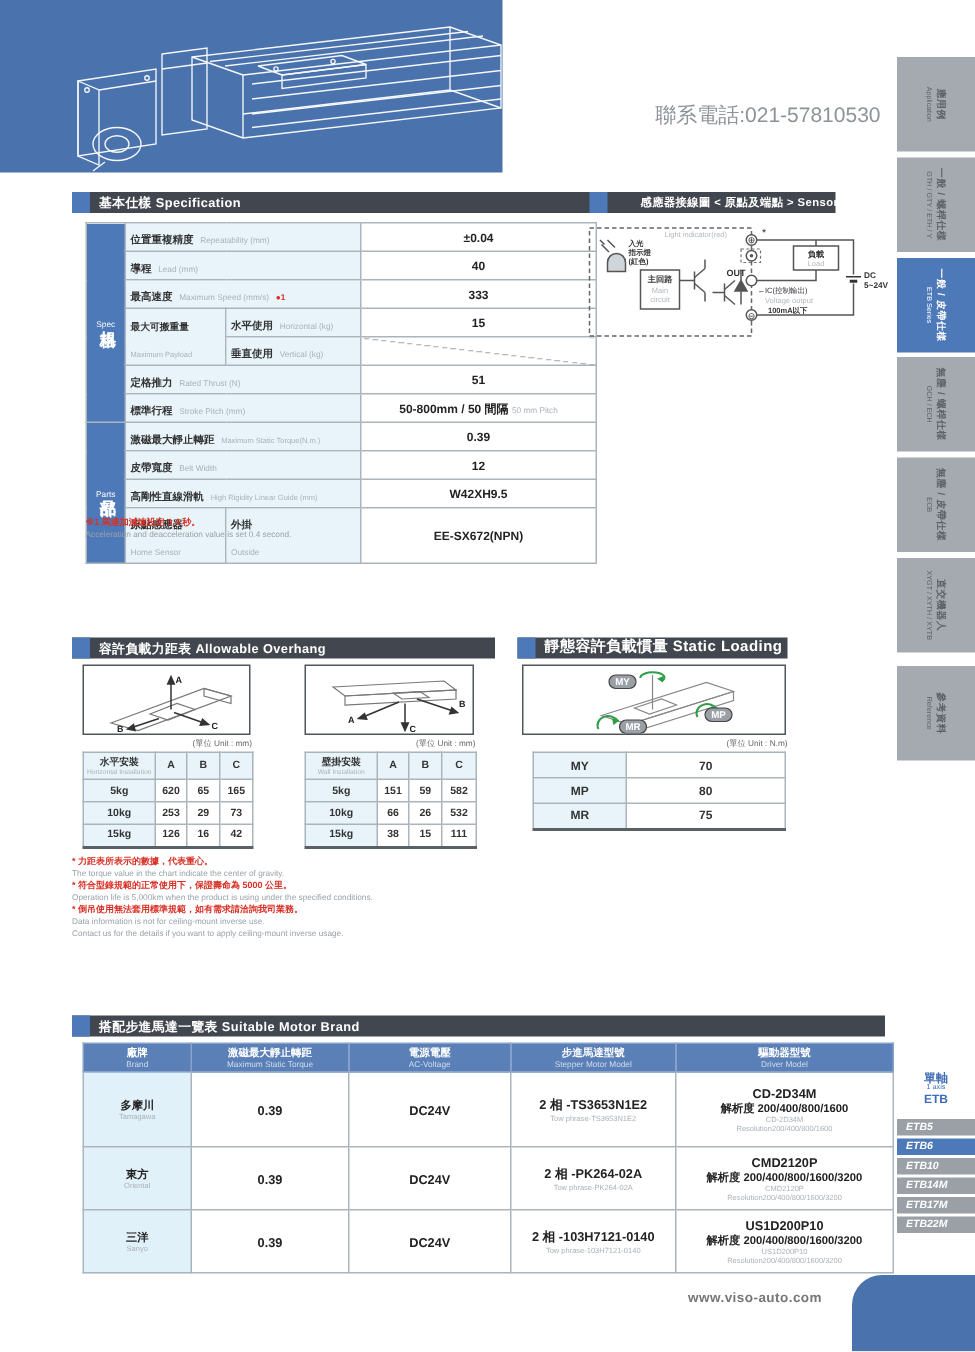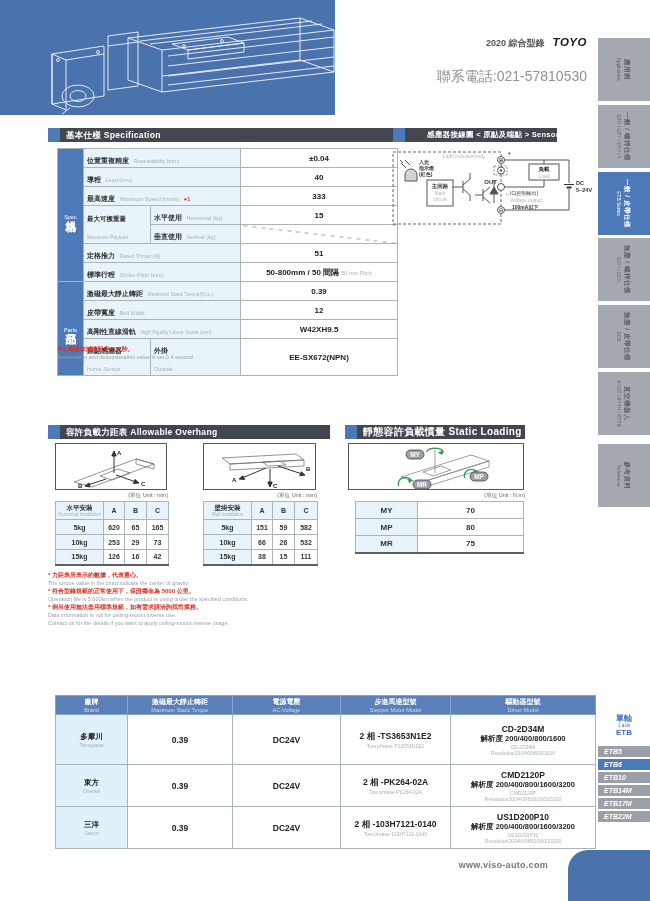--- a/index.html
+++ b/index.html
@@ -110,23 +110,20 @@
         <line x1="66" y1="60" x2="104" y2="54"></line>
         <ellipse cx="78" cy="96" rx="16" ry="11"></ellipse>
         <ellipse cx="78" cy="96" rx="8" ry="5.5"></ellipse>
         <line x1="70" y1="108" x2="62" y2="114"></line>
         <circle cx="58" cy="60" r="1.5"></circle>
           <circle cx="98" cy="52" r="1.5"></circle>
       </g>
     </svg>
   </div>
 
-  <div class="abs catline" style="left:380px;top:36px;width:207px;">
-    <span>2020 綜合型錄</span><span class="logo">TOYO</span>
-  </div>
   <div class="abs phone" style="left:380px;top:68px;width:207px;">聯系電話:021-57810530</div>
 
   <div class="abs stab" style="top:38px;">
     <div class="vt">
         <span class="vc">應用例</span>
         <span class="ve">Application</span>
       </div>
   </div>
   <div class="abs stab" style="top:105px;">
     <div class="vt">
@@ -514,20 +511,24 @@
       <td class="wcell" style="font-size:8px">MP</td>
       <td style="font-size:8px">80</td>
     </tr>
     <tr style="height:17px">
       <td class="wcell" style="font-size:8px">MR</td>
       <td style="font-size:8px">75</td>
     </tr>
   </tbody>
     </table>
 
+  <div class="abs secbar" style="left:48px;top:677px;width:542px;">
+    <div class="accent"></div>
+    <div class="t">搭配步進馬達一覽表 Suitable Motor Brand</div>
+  </div>
 
   <table class="abs motor" style="left:55px;top:695px;">
     <colgroup>
         <col style="width:72px">
         <col style="width:105px">
         <col style="width:108px">
         <col style="width:110px">
         <col style="width:145px">
       </colgroup>
     <tbody>

